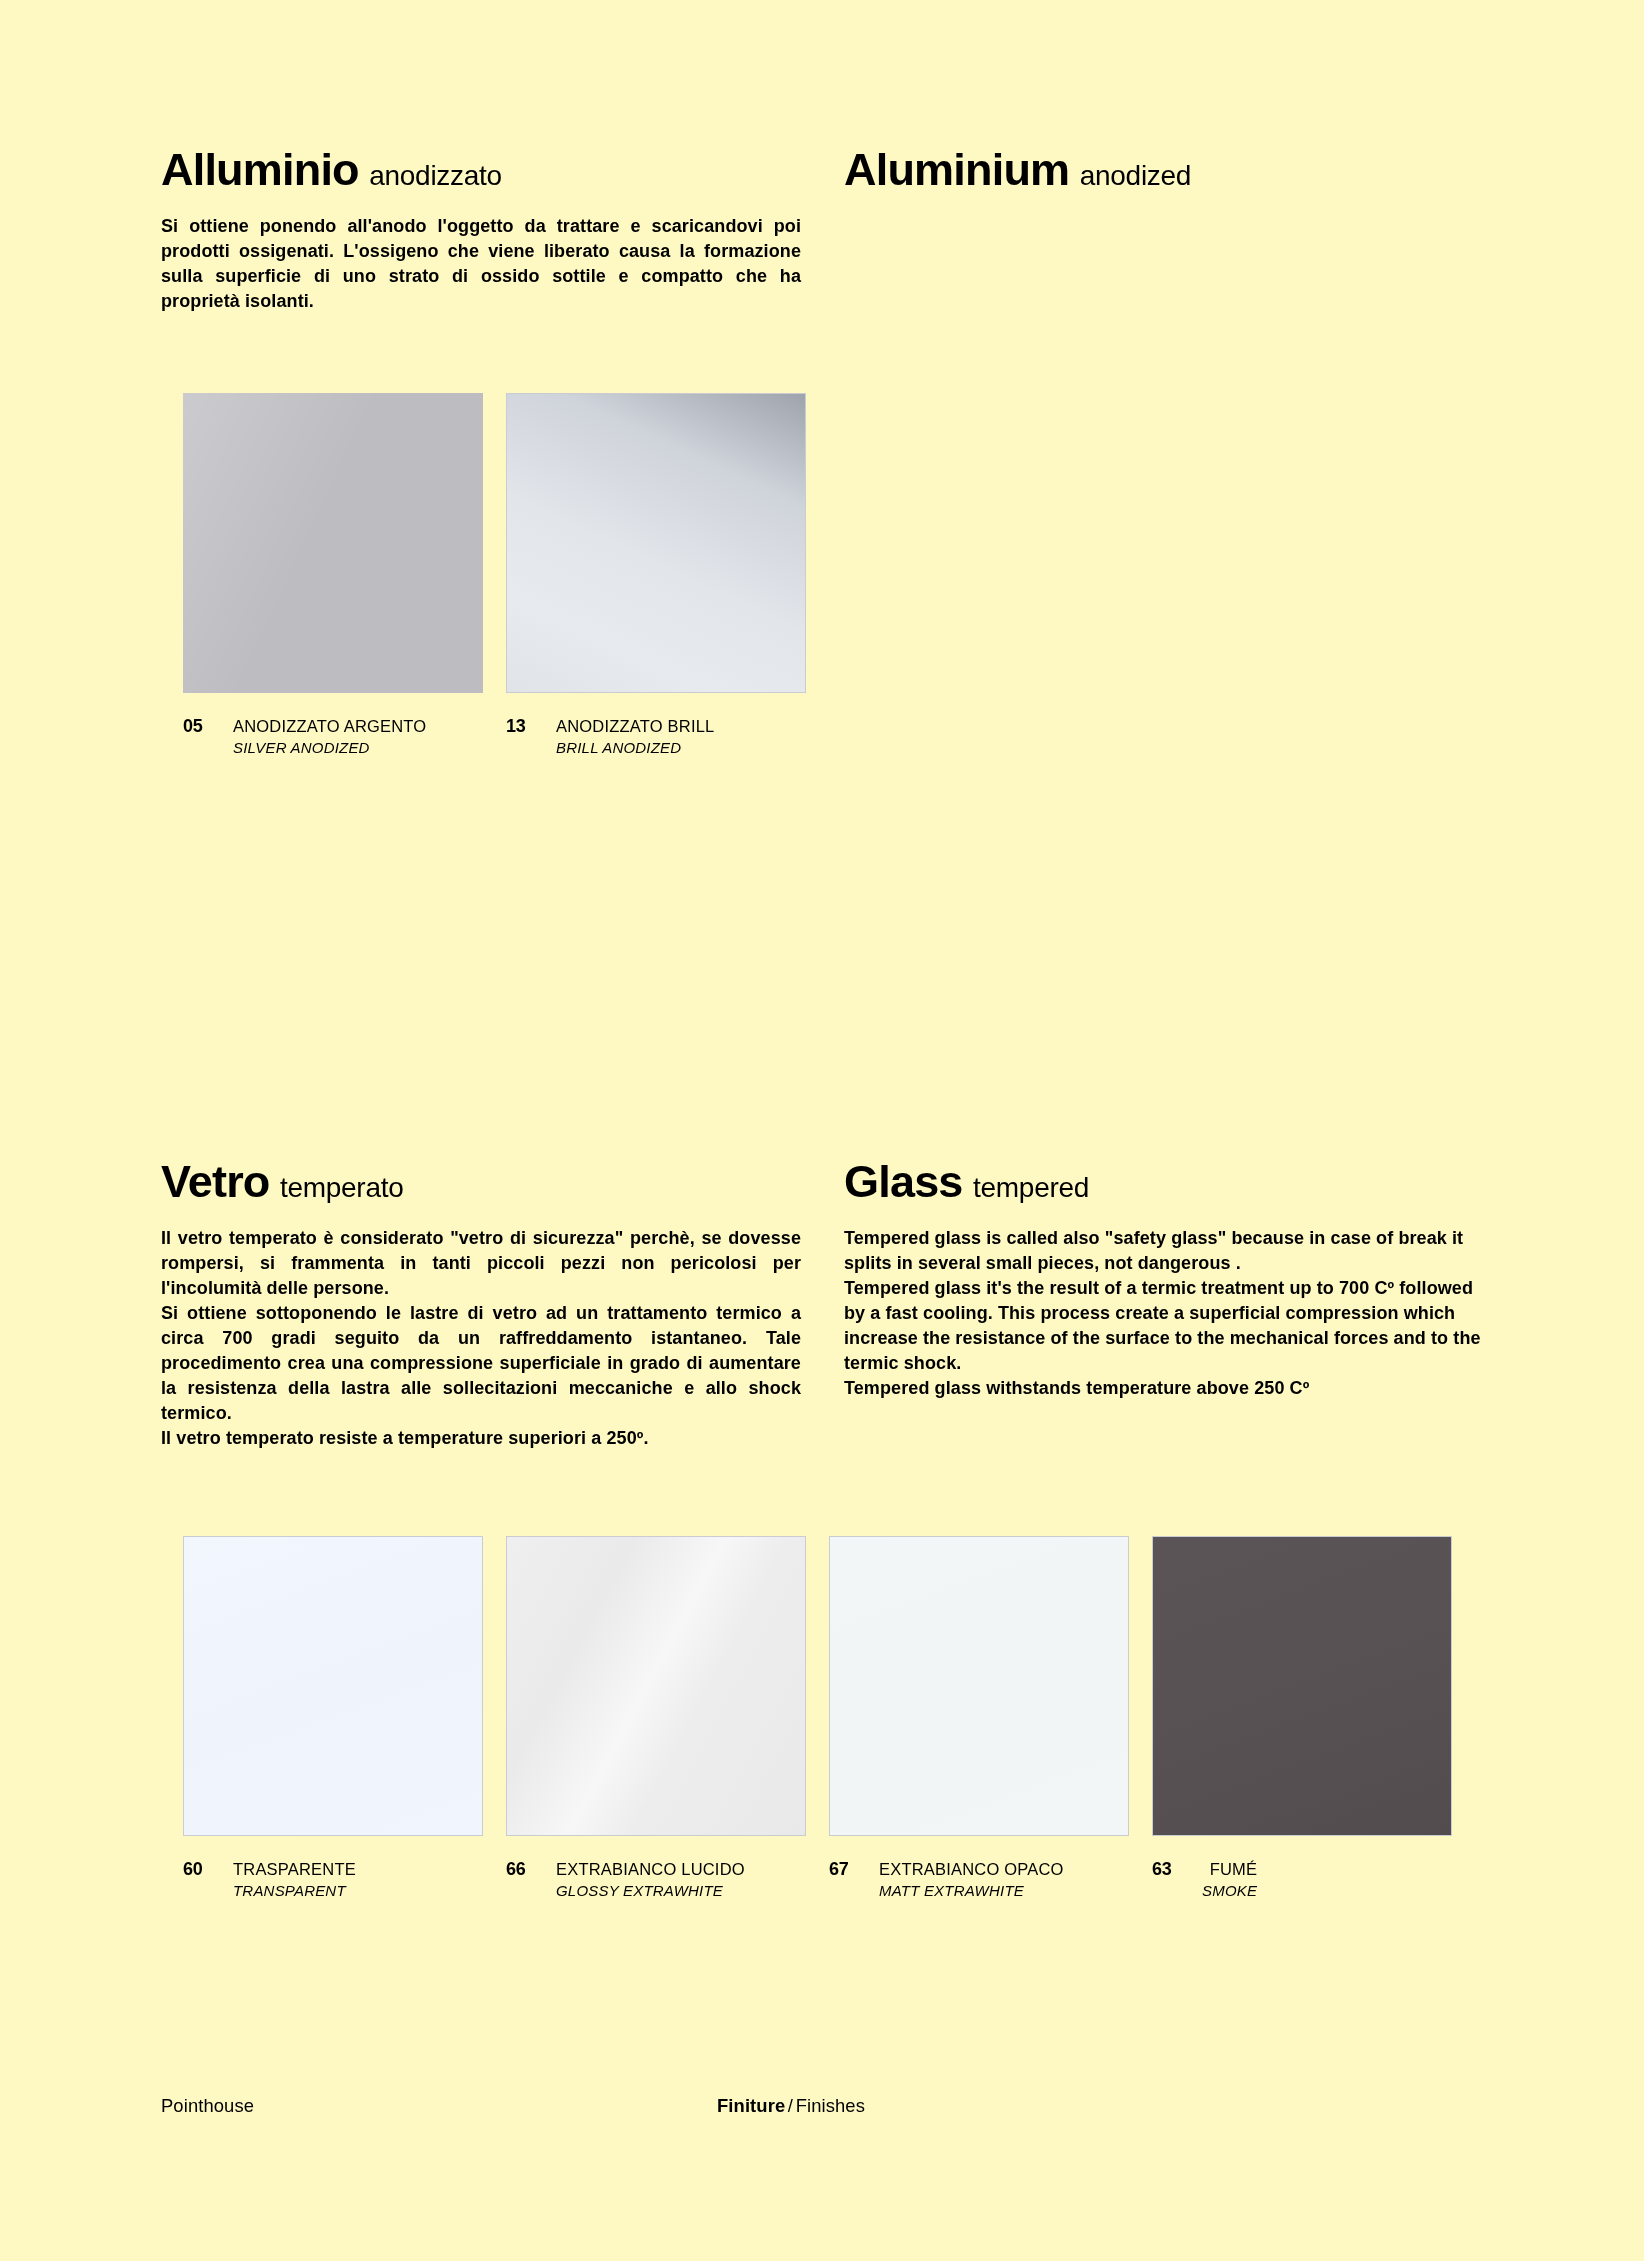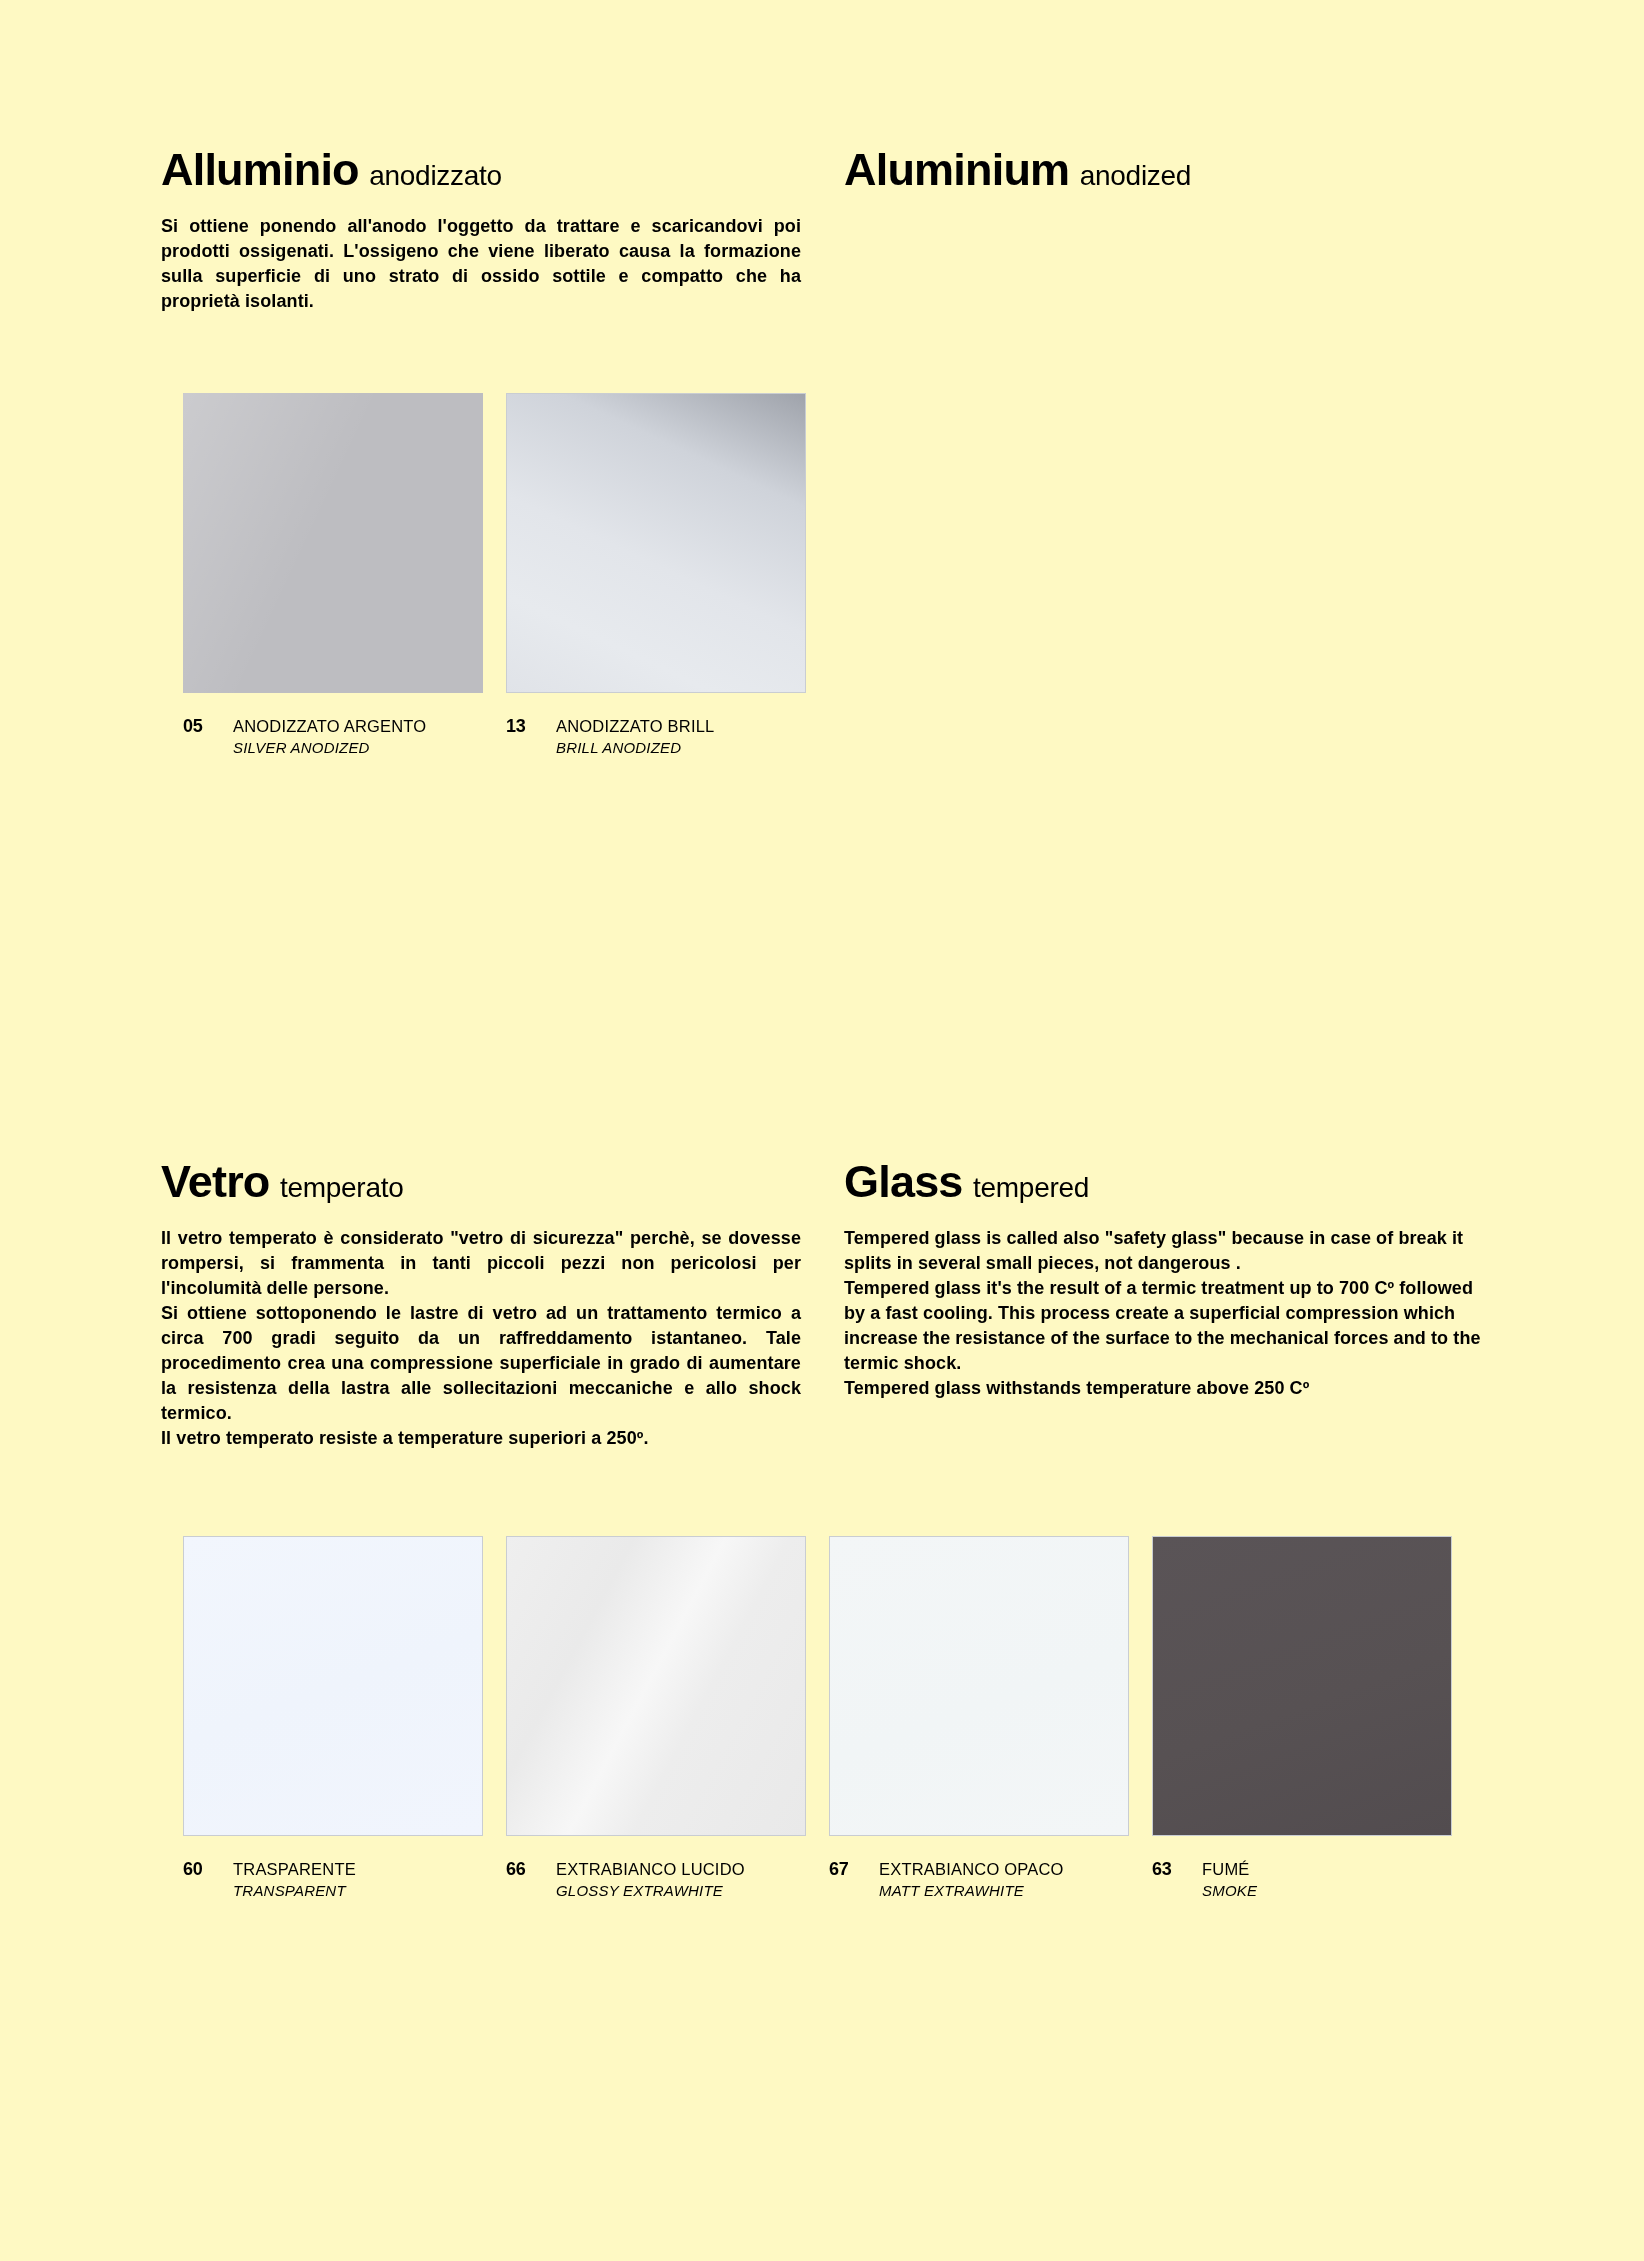--- a/index.html
+++ b/index.html
@@ -102,20 +102,21 @@
   }
   .caption .names {
     line-height: 22px;
   }
   .caption .it {
     font-size: 16.5px;
     font-weight: 400;
     letter-spacing: 0.2px;
     display: block;
     white-space: nowrap;
+    text-align: right;
   }
   .caption .en {
     font-size: 15px;
     font-style: italic;
     font-weight: 400;
     letter-spacing: 0.2px;
     display: block;
     white-space: nowrap;
   }
 
@@ -287,15 +288,21 @@
       <div class="caption">
         <span class="code">63</span>
         <span class="names">
           <span class="it">FUMÉ</span>
           <span class="en">SMOKE</span>
         </span>
       </div>
     </div>
   </div>
 
+  <div class="footer">
+    <span class="brand">Pointhouse</span>
+    <span class="center">
+      <span class="b">Finiture</span><span class="sep">/</span><span>Finishes</span>
+    </span>
+  </div>
 
 </div>
 
 
 </body></html>

